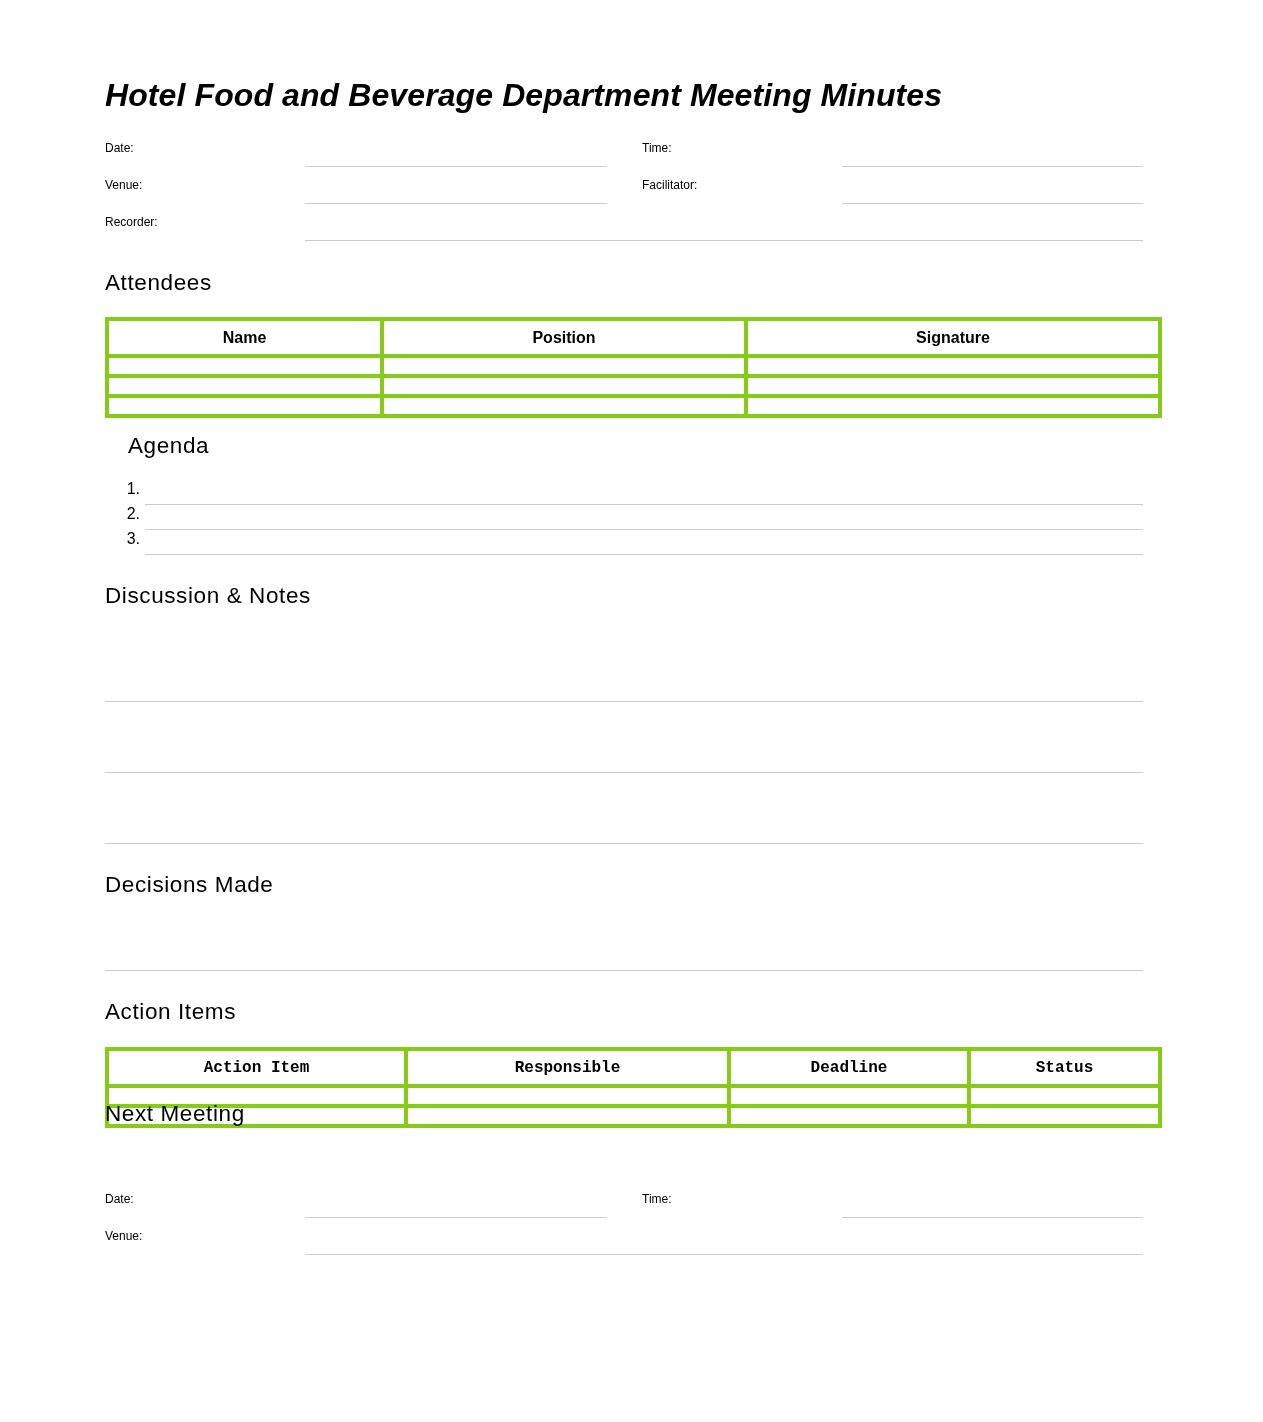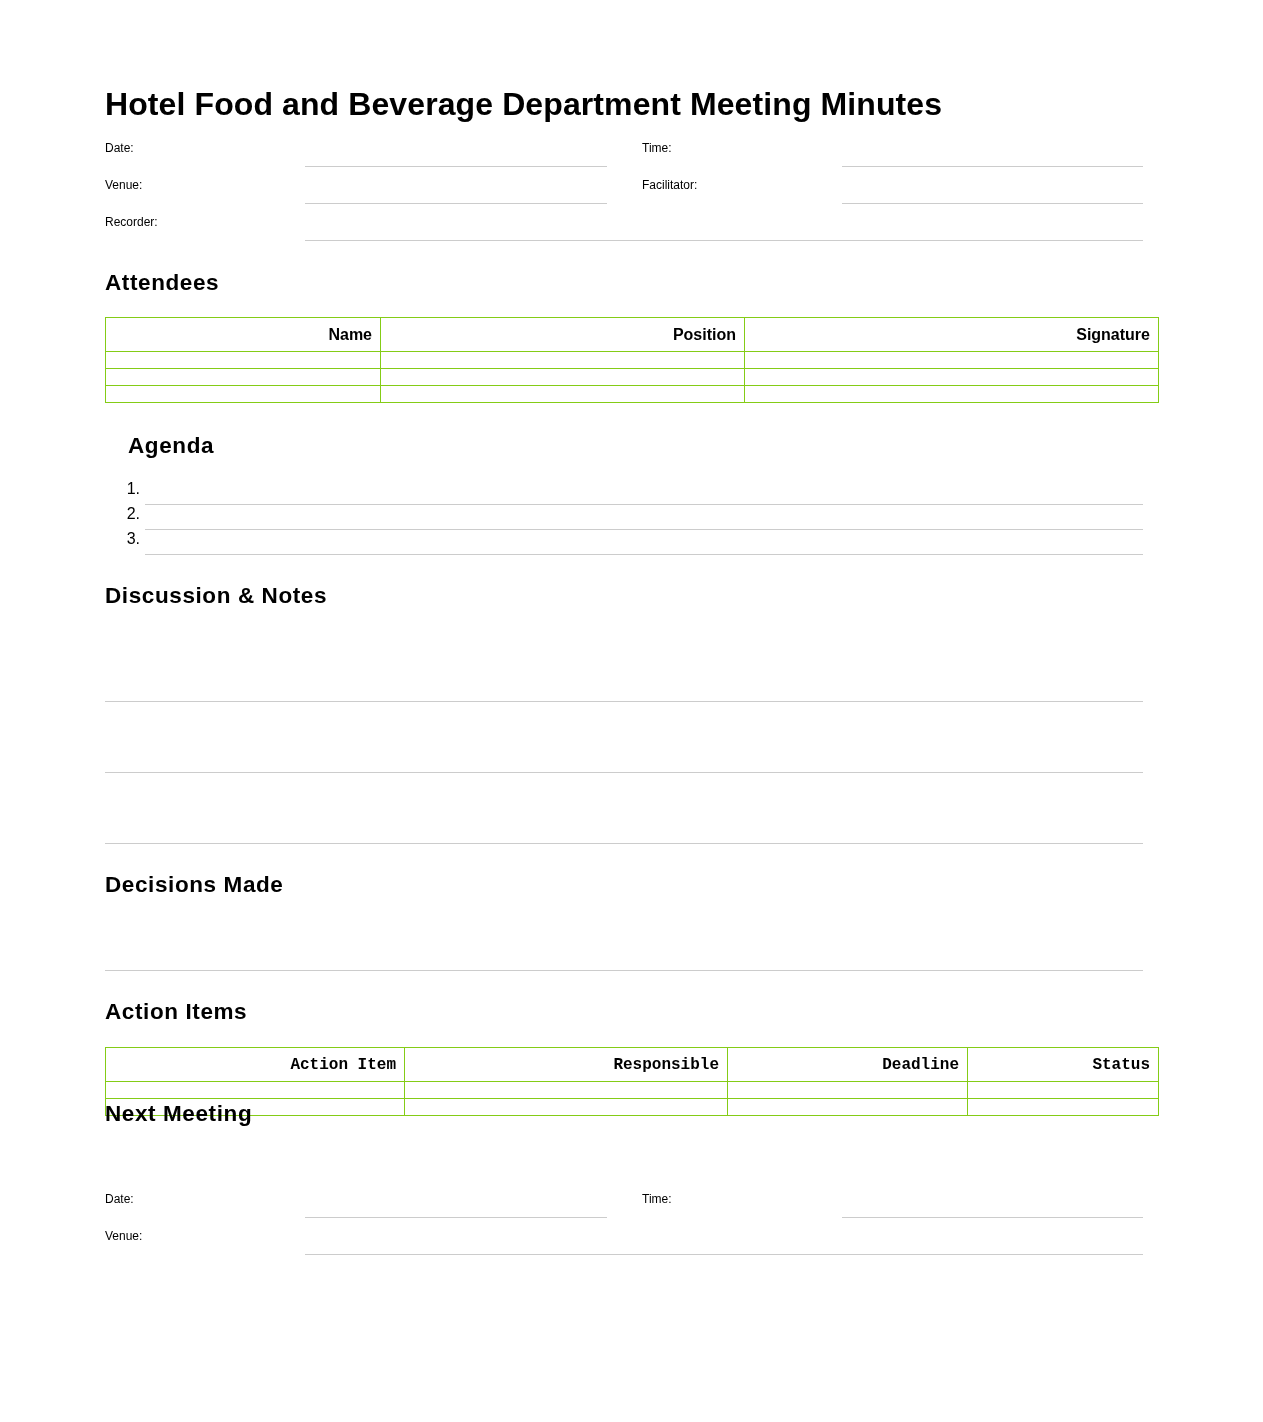--- a/index.html
+++ b/index.html
@@ -3,37 +3,37 @@
   <meta charset="utf-8">
   <style>
     html, body { margin: 0; padding: 0; background: #ffffff; }
     body {
       width: 1263px; height: 1422px; position: relative; overflow: hidden;
       font-family: "Liberation Sans", sans-serif; color: #000;
     }
     .page { position: absolute; left: 105px; top: 0; width: 1053px; }
 
     h1 {
-      position: absolute; left: 0; top: 86px; margin: 0;
-      font-size: 32px; font-weight: bold; letter-spacing: 0.1px; white-space: nowrap;
+      position: absolute; left: 0; top: 77px; margin: 0;
+      font-size: 32px; font-weight: bold; letter-spacing: 0.1px; white-space: nowrap; font-style: italic;
     }
     h2 {
       position: absolute; left: 0; margin: 0;
-      font-size: 22.5px; font-weight: bold; letter-spacing: 0.6px; white-space: nowrap;
+      font-size: 22.5px; font-weight: normal; letter-spacing: 0.6px; white-space: nowrap;
     }
 
     .label { position: absolute; font-size: 12px; white-space: nowrap; }
     .uline { position: absolute; height: 0; border-top: 1px solid #cccccc; }
 
     table.grid {
       position: absolute; left: 0; width: 1053px;
       border-collapse: collapse; table-layout: fixed;
     }
     table.grid th, table.grid td {
-      border: 1px solid #84cc16; padding: 0 8px; text-align: right;
+      border: 4px solid #84cc16; padding: 0 8px; text-align: center;
     }
     table.grid th { height: 33px; font-size: 16px; font-weight: bold; }
     table.grid td { height: 16px; }
 
     .agenda-num { position: absolute; font-size: 16px; text-align: right; width: 35px; }
   </style>
 </head>
 <body>
 
 <div class="page">

